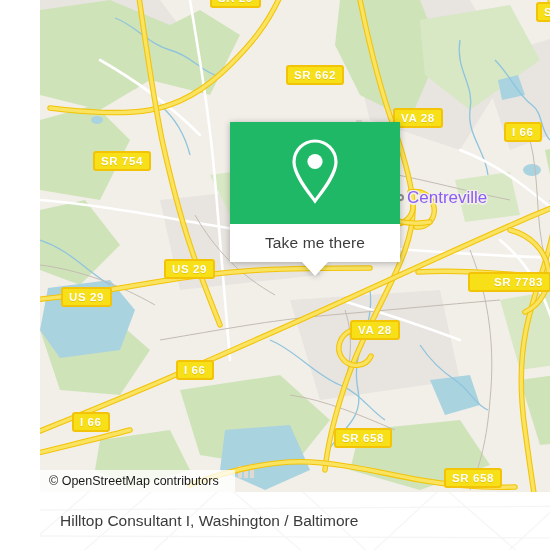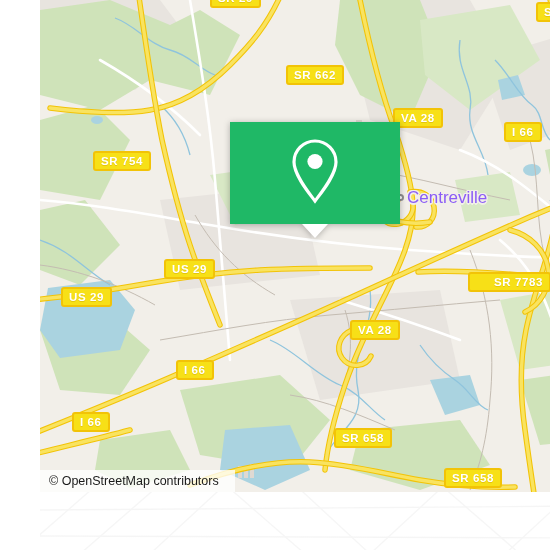--- a/index.html
+++ b/index.html
@@ -346,20 +346,23 @@
 
     <div id="callout">
       <div id="callout-top">
         <span>
           <svg width="56" height="68" viewBox="0 0 56 68" aria-hidden="true">
             <path d="M28 4 C16.4 4 7 13.4 7 25 C7 38 22 56 28 64 C34 56 49 38 49 25 C49 13.4 39.6 4 28 4 Z" fill="none" stroke="#ffffff" stroke-width="3.2"></path>
             <circle cx="28" cy="24.5" r="7.6" fill="#ffffff"></circle>
           </svg>
         </span>
       </div>
+      <div id="callout-bottom">
+        <span id="callout-label">Take me there</span>
+      </div>
       <div id="callout-tail"></div>
     </div>
 
     <div id="osm-attrib">© OpenStreetMap contributors</div>
   </div>
 
   <div id="footer">
     <svg id="footer-watermark" viewBox="0 0 550 58" preserveAspectRatio="none">
       <g stroke="#ededed" stroke-width="1.4" fill="none">
         <path d="M-20,60 L60,-10"></path>
@@ -369,16 +372,17 @@
         <path d="M250,-12 L330,62"></path>
         <path d="M330,62 L410,-12"></path>
         <path d="M395,-12 L480,62"></path>
         <path d="M465,62 L545,-12"></path>
         <path d="M0,18 L550,14"></path>
         <path d="M0,44 L550,46"></path>
       </g>
     </svg>
 
     <div id="footer-inner">
+      <div id="footer-title">Hilltop Consultant I, Washington / Baltimore</div>
 
     </div>
   </div>
 </div>
 
 </body></html>

